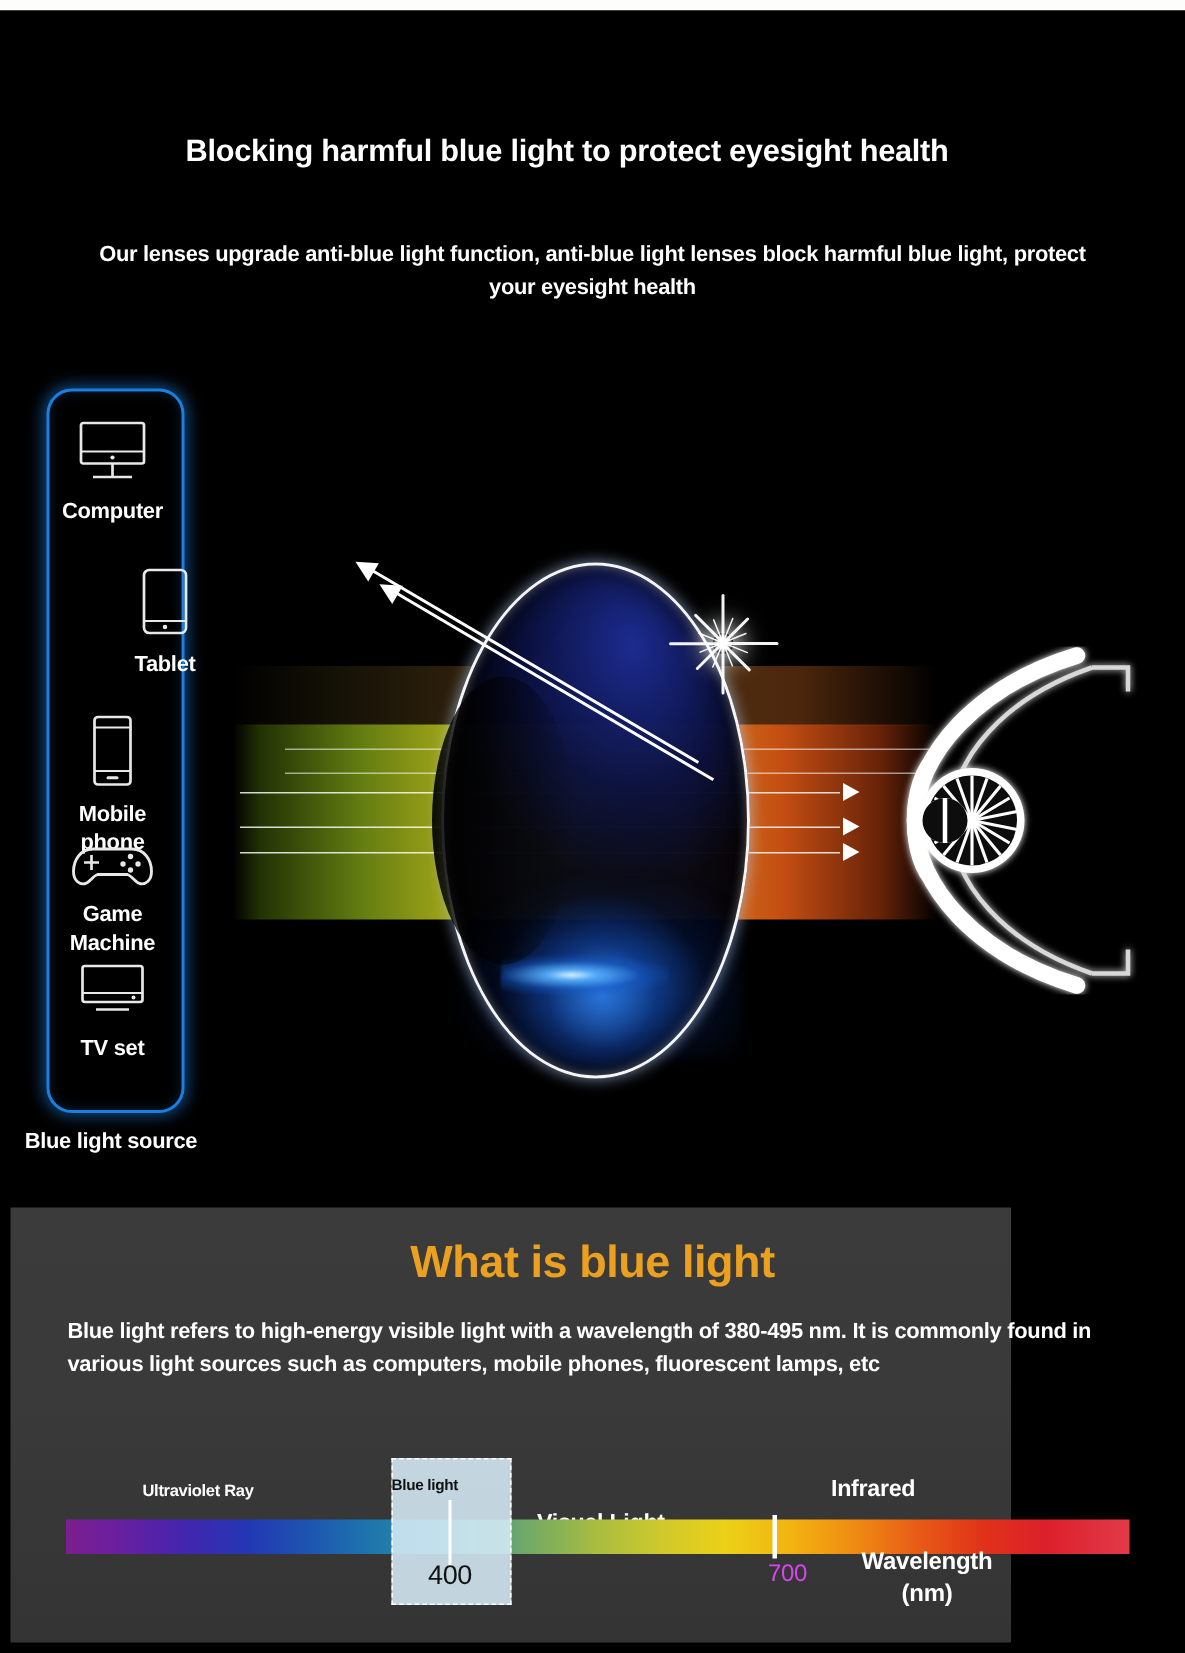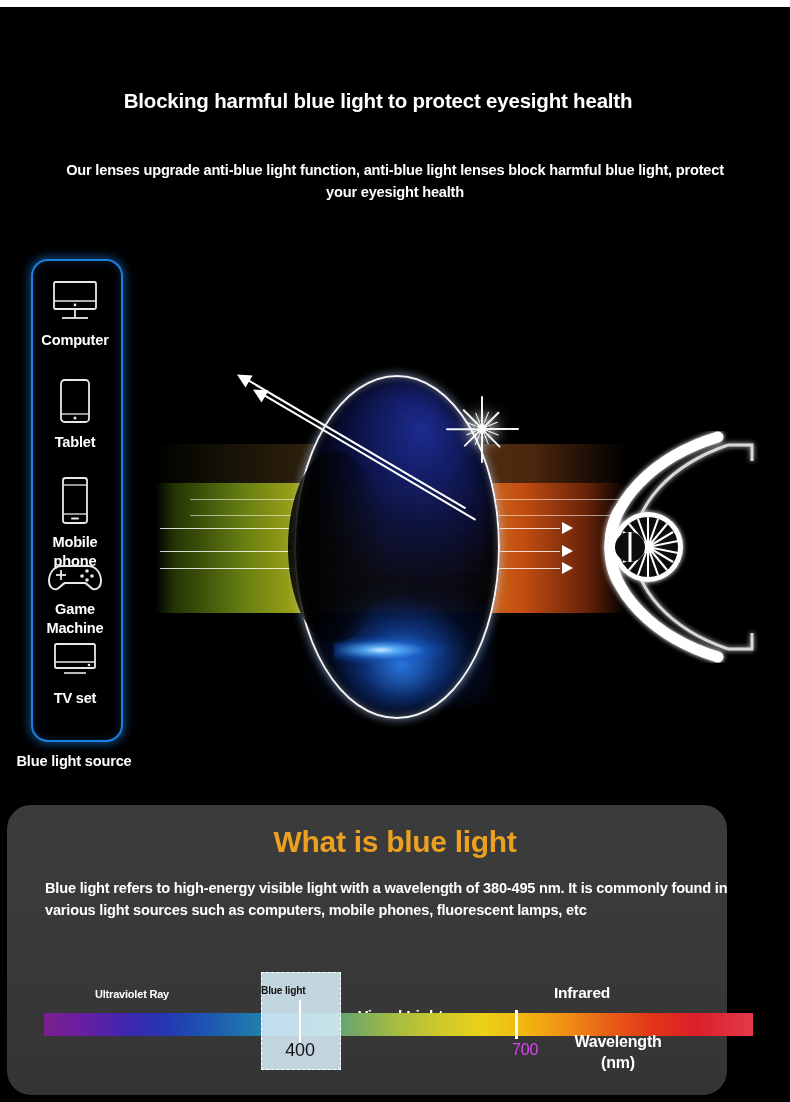--- a/index.html
+++ b/index.html
@@ -124,23 +124,22 @@
     position:absolute;width:0;height:0;
     border-top:7px solid transparent;border-bottom:7px solid transparent;
     border-right:14px solid #fff;
   }
 
   
   .eye{position:absolute;left:600px;top:424px;width:180px;height:232px;}
 
   
   .panel{
-    position:absolute;left:7px;top:805px;width:720px;height:290px;
+    position:absolute;left:7px;top:805px;width:667px;height:290px;
     background:linear-gradient(180deg,#3b3b3b 0%,#3a3a3a 40%,#343434 100%);
-    border-radius:24px;
   }
   .panel-title{
     position:absolute;left:0;top:20px;width:776px;text-align:center;
     color:#eba01f;font-size:30px;font-weight:bold;letter-spacing:-0.3px;
   }
   .panel-body{
     position:absolute;left:38px;top:72px;width:700px;text-align:left;
     color:#fff;font-size:14.6px;font-weight:bold;line-height:22px;letter-spacing:-0.2px;
   }
 
@@ -309,21 +308,21 @@
           <rect x="5" y="3" width="42" height="27" rx="1.5" fill="none" stroke="#e8e8e8" stroke-width="1.8"></rect>
           <line x1="5" y1="22" x2="47" y2="22" stroke="#e8e8e8" stroke-width="1.4"></line>
           <circle cx="26" cy="26" r="1.4" fill="#e8e8e8"></circle>
           <line x1="26" y1="30" x2="26" y2="39" stroke="#e8e8e8" stroke-width="1.8"></line>
           <line x1="13" y1="39" x2="39" y2="39" stroke="#e8e8e8" stroke-width="1.8"></line>
         </svg>
       </span>
       <span class="lbl">Computer</span>
     </div>
 
-    <div class="dev" style="top:370px;">
+    <div class="dev" style="top:370px;padding-left:35px;">
       <span class="ico">
         <svg width="40" height="50" viewBox="0 0 40 50">
           <rect x="6" y="3" width="28" height="42" rx="3.5" fill="none" stroke="#e8e8e8" stroke-width="1.8"></rect>
           <line x1="6" y1="37" x2="34" y2="37" stroke="#e8e8e8" stroke-width="1.3"></line>
           <circle cx="20" cy="41" r="1.5" fill="#e8e8e8"></circle>
         </svg>
       </span>
       <span class="lbl">Tablet</span>
     </div>
 

